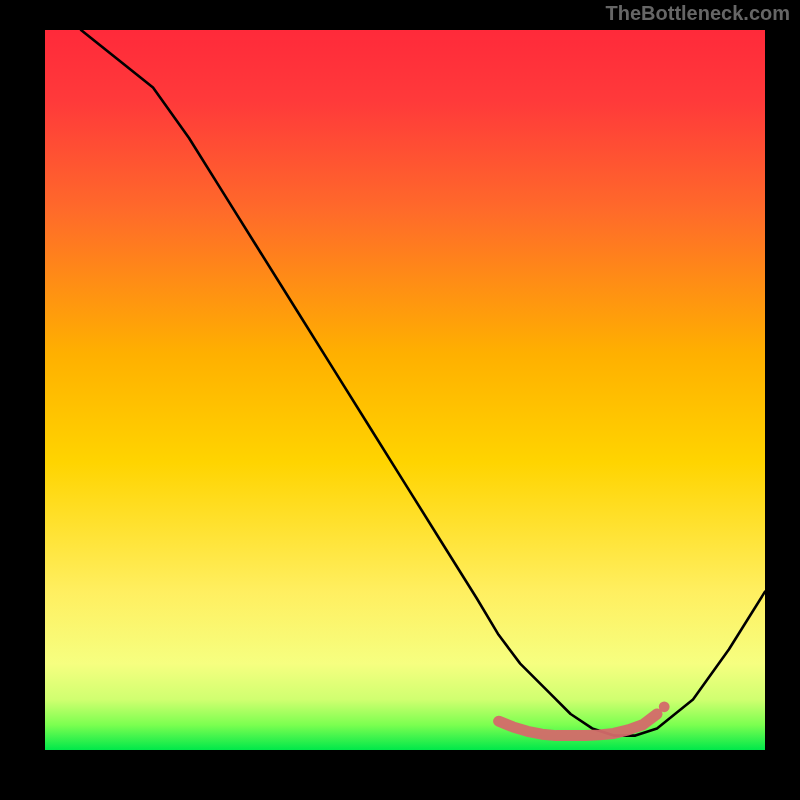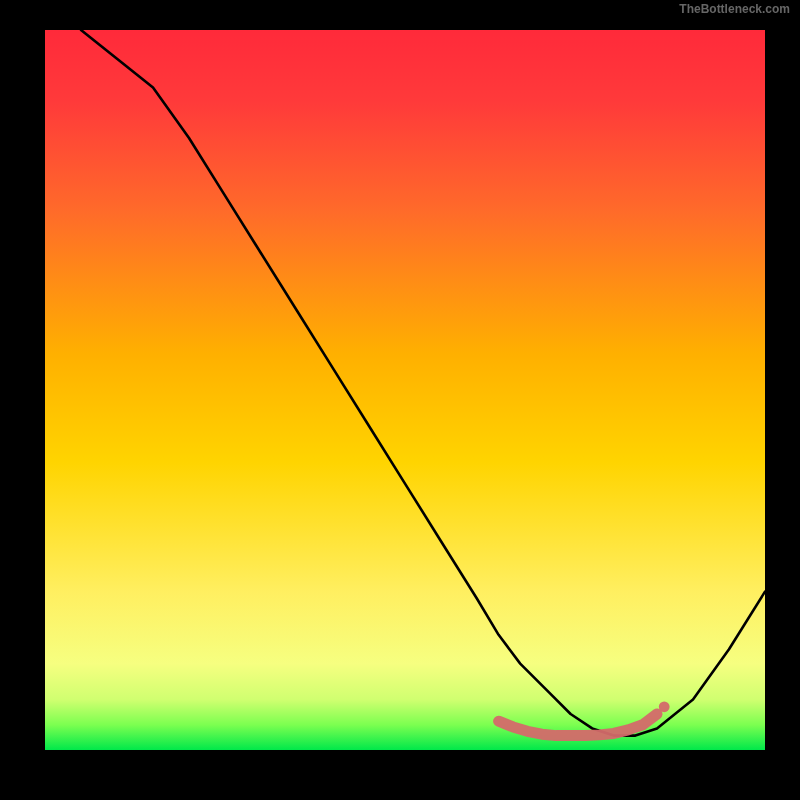--- a/index.html
+++ b/index.html
@@ -14,21 +14,21 @@
     position: relative;
     width: 800px;
     height: 800px;
     background: #000;
   }
   .watermark {
     position: absolute;
     top: 2px;
     right: 10px;
     color: #666;
-    font-size: 12px;
+    font-size: 20px;
     font-weight: bold;
     z-index: 20;
     margin-left: 43px;
   }
   .plot-outer {
     position: absolute;
     left: 45px;
     top: 30px;
     width: 720px;
     height: 720px;

